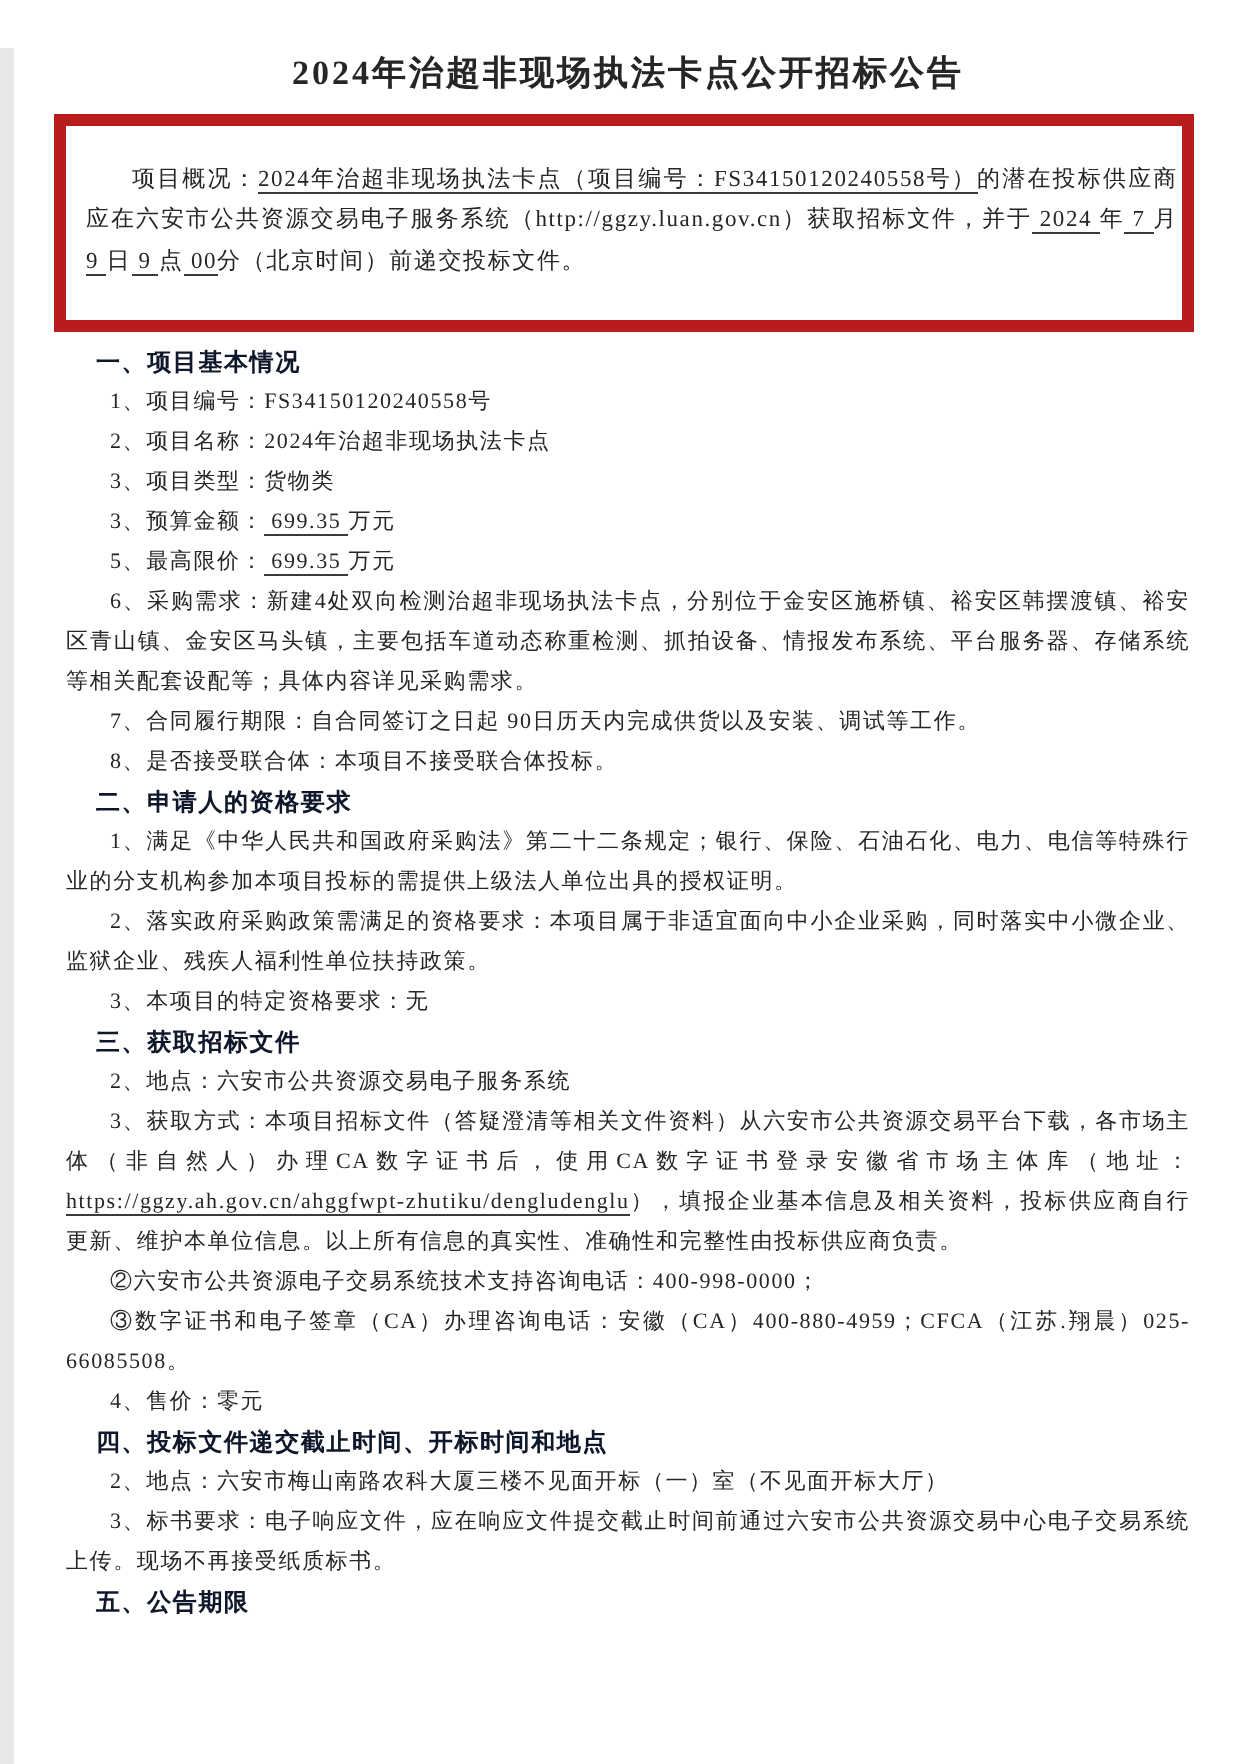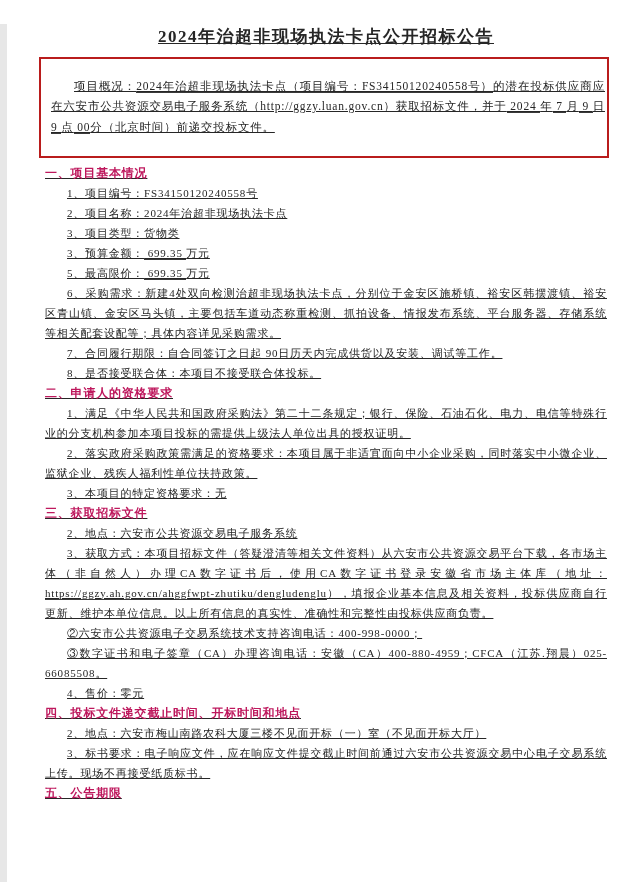--- a/index.html
+++ b/index.html
@@ -23,56 +23,56 @@
   .edge-strip {
     position: absolute;
     left: 0;
     top: 24px;
     width: 7px;
     height: 858px;
     background: #e7e7e7;
   }
   .content {
     position: absolute;
-    left: 45px;
+    left: 33px;
     top: 26px;
     width: 562px;
-    text-decoration: underline;
   }
   .doc-title {
     text-align: center;
     font-size: 17px;
     font-weight: bold;
     letter-spacing: 1.5px;
     line-height: 22px;
     margin-bottom: 9px;
   }
   .overview-box {
-    border: 2px solid #b91c1c;
+    border: 6px solid #b91c1c;
     margin-left: -6px;
     margin-right: -2px;
     padding: 5px 2px 7px 10px;
   }
   .overview-para {
     font-size: 11.5px;
     line-height: 20.5px;
     letter-spacing: 0.8px;
     text-align: justify;
     text-indent: 2em;
   }
   .sections {
     margin-top: 5px;
   }
   .sec-heading {
     font-family: "Liberation Sans", "DejaVu Sans", sans-serif;
     font-weight: bold;
     font-size: 12px;
     line-height: 20px;
     letter-spacing: 0.8px;
-    color: #be185d;
+    color: #0f172a;
+    margin-left: 15px;
   }
   .para {
     font-size: 11px;
     line-height: 20px;
     letter-spacing: 0.8px;
     text-align: justify;
     margin: 0;
   }
   .para.indent {
     text-indent: 2em;

